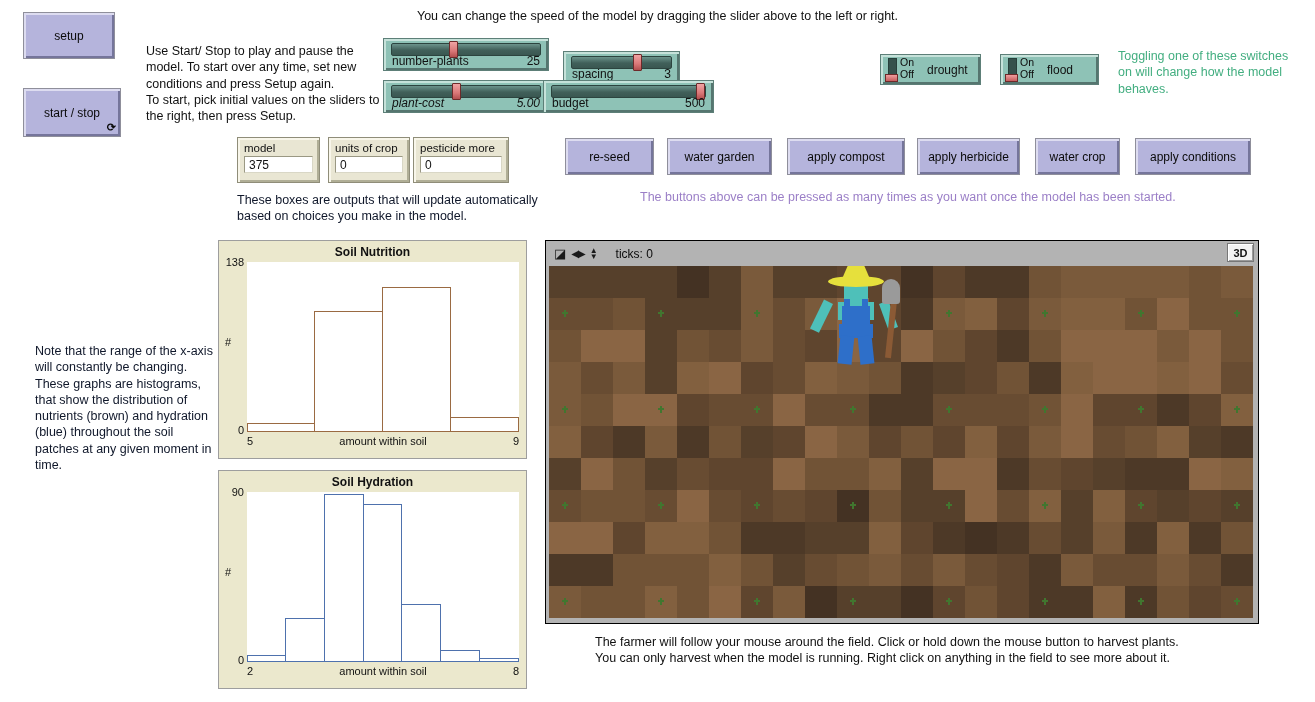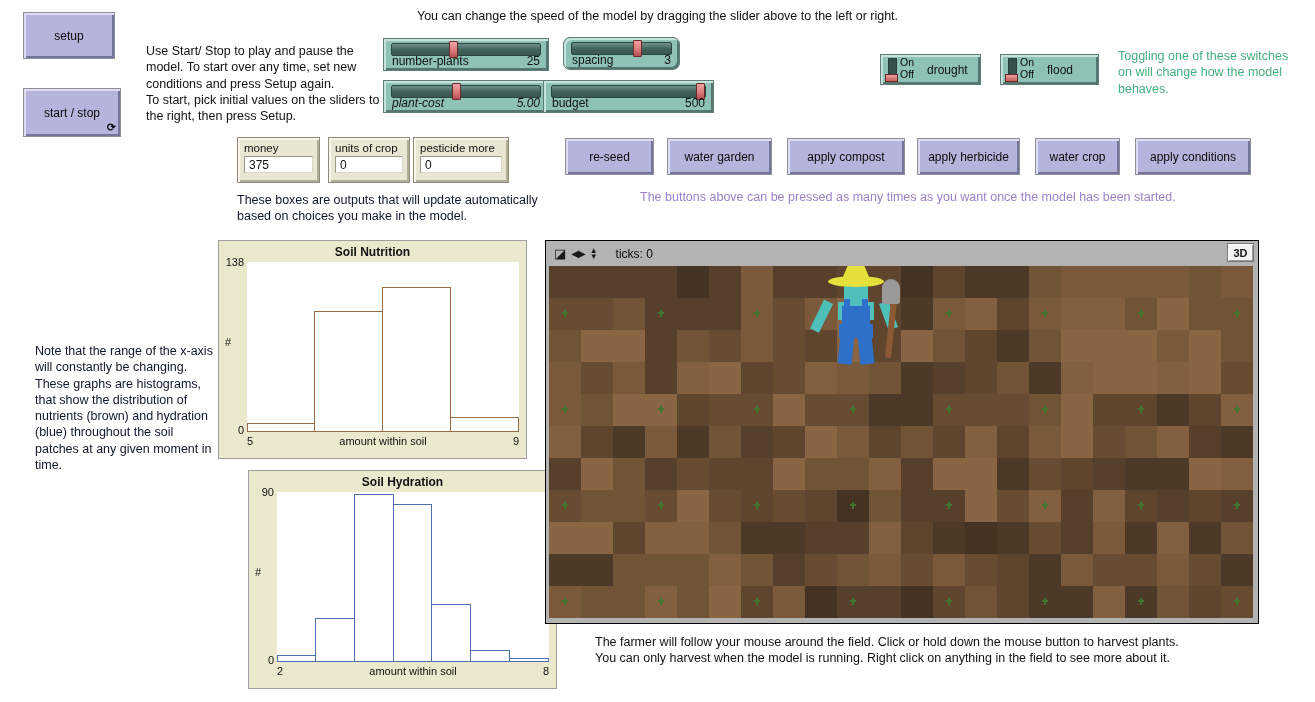--- a/index.html
+++ b/index.html
@@ -123,21 +123,21 @@
 
   <div class="nl-slider" style="left:383px; top:38px; width:166px; height:33px;">
     <div class="track">
         <div class="handle" style="left: 41%;"></div>
       </div>
     <div class="srow">
       <span>number-plants</span>
       <span>25</span>
     </div>
   </div>
-  <div class="nl-slider" style="left:563px; top:37px; width:117px; height:33px;border-radius:7px;">
+  <div class="nl-slider" style="left:563px; top:51px; width:117px; height:33px;">
     <div class="track">
         <div class="handle" style="left: 66%;"></div>
       </div>
     <div class="srow">
       <span>spacing</span>
       <span>3</span>
     </div>
   </div>
   <div class="nl-slider" style="left:383px; top:80px; width:166px; height:33px;font-style:italic;">
     <div class="track">
@@ -173,21 +173,21 @@
     <div class="onoff">
       <div>On</div>
       <div>Off</div>
     </div>
     <div class="swname">flood</div>
   </div>
 
   <div class="abs note greentxt" style="left:1118px; top:48px; width:175px;">Toggling one of these switches on will change how the model behaves.</div>
 
   <div class="nl-monitor" style="left:237px; top:137px; width:83px;">
-    <div class="mlabel">money</div>
+    <div class="mlabel">model</div>
     <div class="mvalue">375</div>
   </div>
   <div class="nl-monitor" style="left:328px; top:137px; width:82px;">
     <div class="mlabel">units of crop</div>
     <div class="mvalue">0</div>
   </div>
   <div class="nl-monitor" style="left:413px; top:137px; width:96px;">
     <div class="mlabel">pesticide more</div>
     <div class="mvalue">0</div>
   </div>
@@ -231,21 +231,21 @@
         <div class="bar" style="left: 135px; width: 69px; height: 145px; border-color: rgb(154, 106, 66);"></div>
         <div class="bar" style="left: 203px; width: 69px; height: 15px; border-color: rgb(154, 106, 66);"></div>
       </div>
     <div class="xrow">
       <span>5</span>
       <span>amount within soil</span>
       <span>9</span>
     </div>
   </div>
 
-  <div class="nl-plot" style="left:218px; top:470px;margin-left:30px;">
+  <div class="nl-plot" style="left:218px; top:470px;">
     <div class="ptitle">Soil Hydration</div>
     <div class="ytop">90</div>
     <div class="ylab">#</div>
     <div class="ybot">0</div>
     <div class="parea">
         <div class="bar" style="left: 0px; width: 39px; height: 7px; border-color: rgb(78, 113, 173);"></div>
         <div class="bar" style="left: 38px; width: 40px; height: 44px; border-color: rgb(78, 113, 173);"></div>
         <div class="bar" style="left: 77px; width: 40px; height: 168px; border-color: rgb(78, 113, 173);"></div>
         <div class="bar" style="left: 116px; width: 39px; height: 158px; border-color: rgb(78, 113, 173);"></div>
         <div class="bar" style="left: 154px; width: 40px; height: 58px; border-color: rgb(78, 113, 173);"></div>

